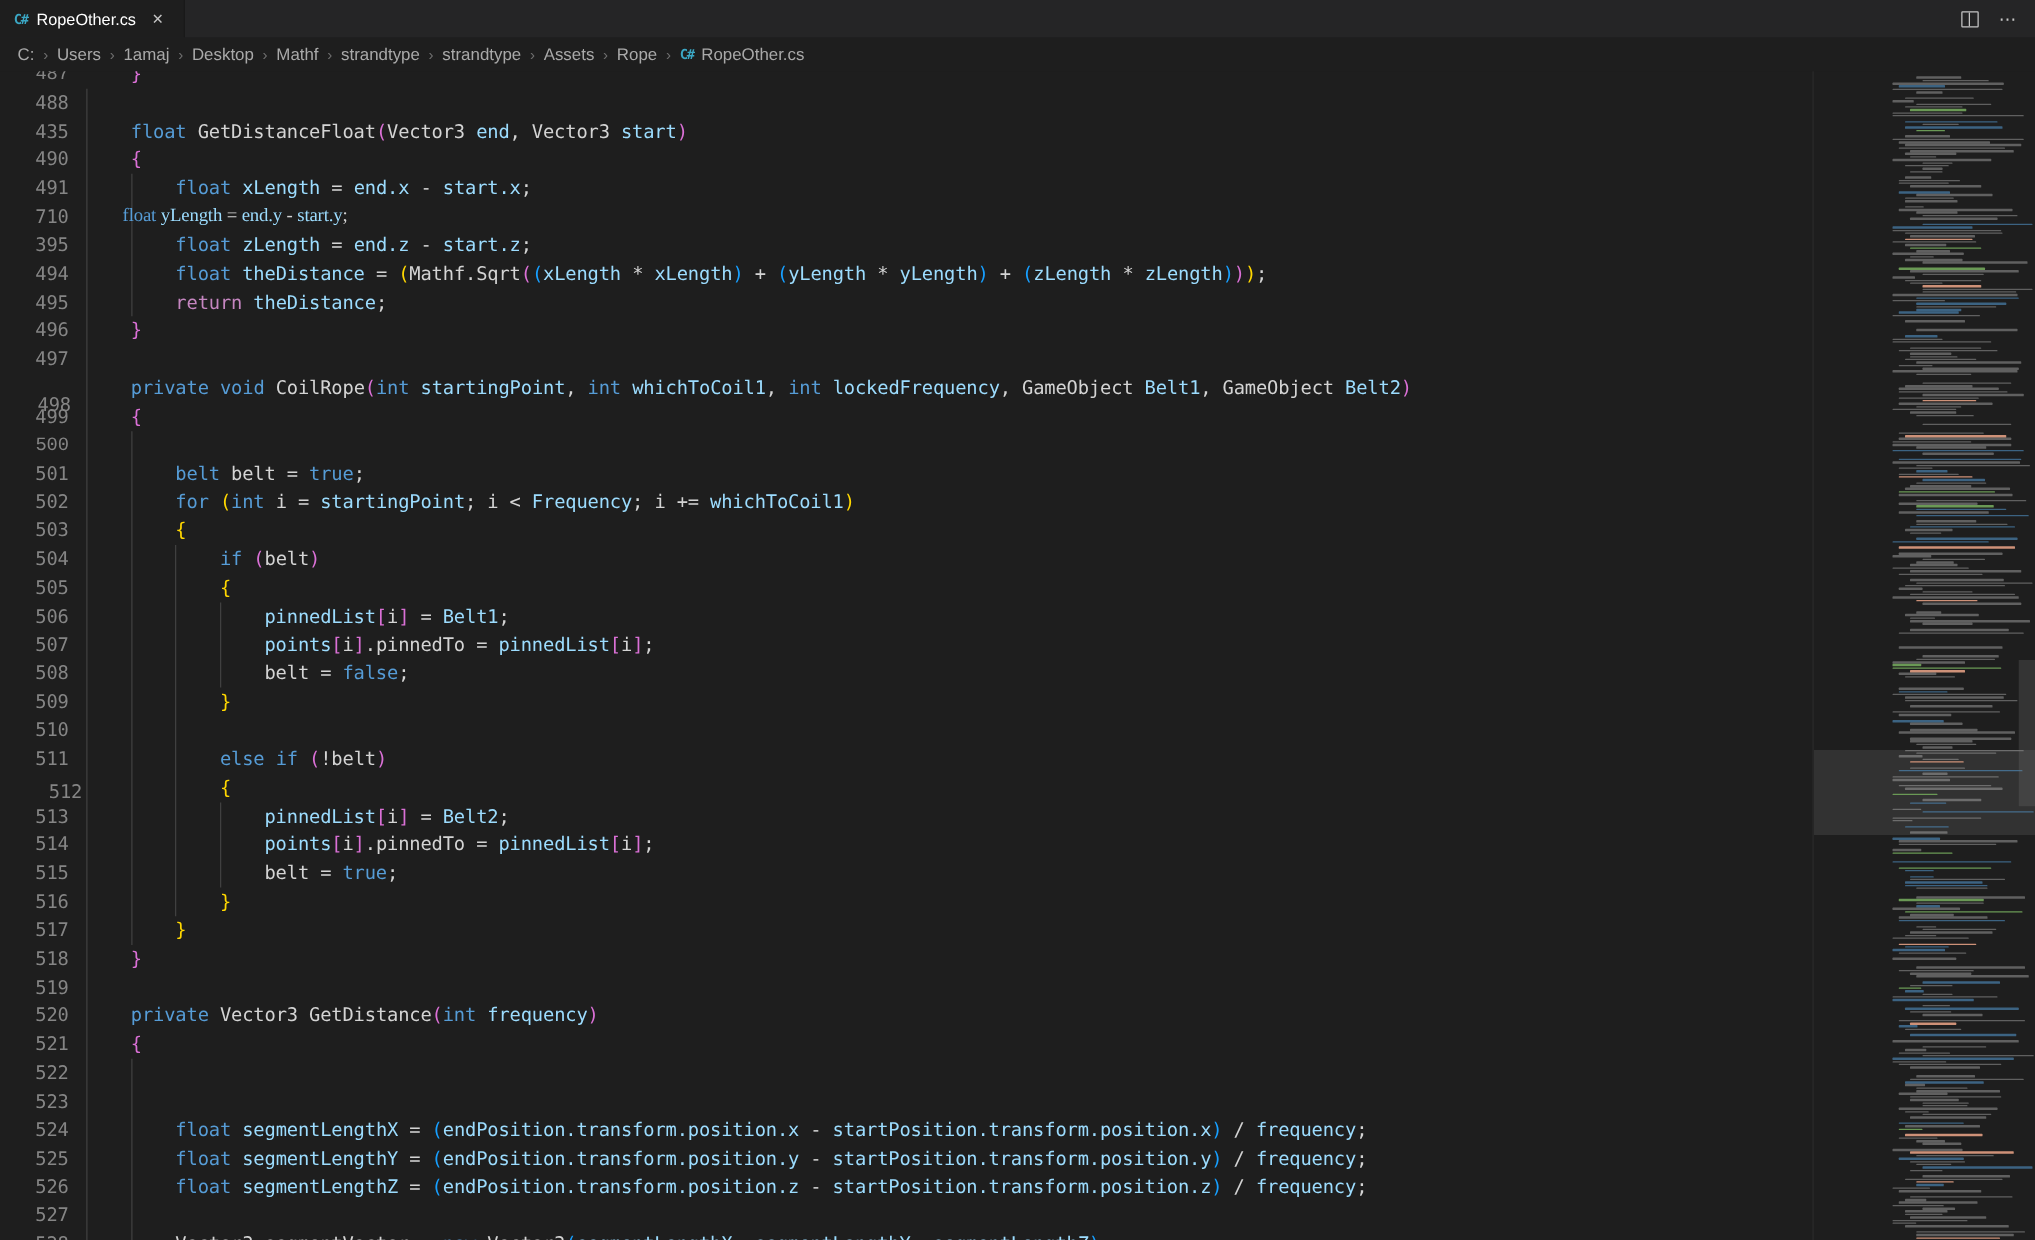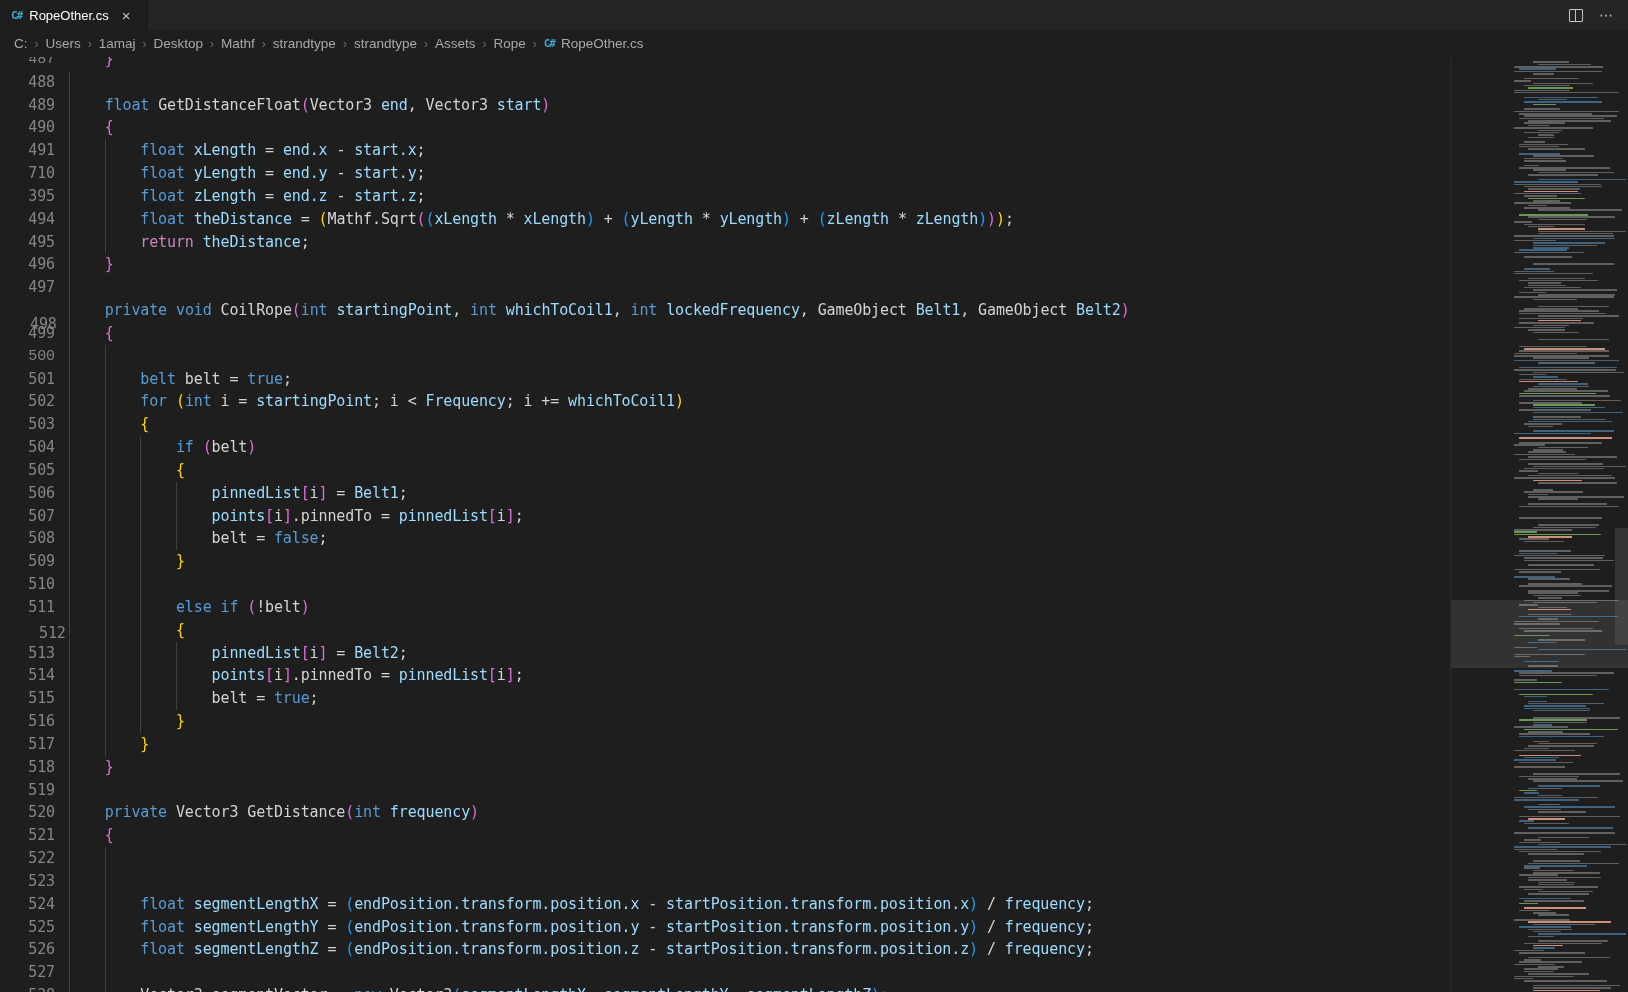--- a/index.html
+++ b/index.html
@@ -128,21 +128,21 @@
         <div class="indent-guide" style="left: 104.7px; top: 91.32px; height: 114.15px;"></div>
         <div class="indent-guide" style="left: 104.7px; top: 296.79px; height: 410.94px;"></div>
         <div class="indent-guide" style="left: 104.7px; top: 799.05px; height: 159.81px;"></div>
         <div class="indent-guide" style="left: 140.4px; top: 388.11px; height: 296.79px;"></div>
         <div class="indent-guide" style="left: 176.1px; top: 433.77px; height: 68.49px;"></div>
         <div class="indent-guide" style="left: 176.1px; top: 593.58px; height: 68.49px;"></div>
       </div>
     <div class="gutter-layer" id="gutter">
         <div class="gutter-num" style="top: 0px; font-family: Liberation Mono, monospace;">487</div>
         <div class="gutter-num" style="top: 22.83px;">488</div>
-        <div class="gutter-num" style="top: 45.66px;">489</div>
+        <div class="gutter-num" style="top: 45.66px;">435</div>
         <div class="gutter-num" style="top: 68.49px;">490</div>
         <div class="gutter-num" style="top: 91.32px;">491</div>
         <div class="gutter-num" style="top: 114.15px;">710</div>
         <div class="gutter-num" style="top: 136.98px;">395</div>
         <div class="gutter-num" style="top: 159.81px;">494</div>
         <div class="gutter-num" style="top: 182.64px;">495</div>
         <div class="gutter-num" style="top: 205.47px;">496</div>
         <div class="gutter-num" style="top: 228.3px;">497</div>
         <div class="gutter-num" style="top: 265px; padding-left: 30px;">498</div>
         <div class="gutter-num" style="top: 273.96px;">499</div>
@@ -175,21 +175,21 @@
         <div class="gutter-num" style="top: 890.37px;">526</div>
         <div class="gutter-num" style="top: 913.2px;">527</div>
         <div class="gutter-num" style="top: 936.03px;">528</div>
       </div>
     <div class="code-layer" id="code">
         <div class="code-row" style="top: 0px;"><span class="tok-pl">    </span><span class="tok-p">}</span></div>
         <div class="code-row" style="top: 22.83px;"></div>
         <div class="code-row" style="top: 45.66px;"><span class="tok-pl">    </span><span class="tok-kw">float</span><span class="tok-pl"> GetDistanceFloat</span><span class="tok-p">(</span><span class="tok-pl">Vector3 </span><span class="tok-id">end</span><span class="tok-pl">, Vector3 </span><span class="tok-id">start</span><span class="tok-p">)</span></div>
         <div class="code-row" style="top: 68.49px;"><span class="tok-pl">    </span><span class="tok-p">{</span></div>
         <div class="code-row" style="top: 91.32px;"><span class="tok-pl">        </span><span class="tok-kw">float</span><span class="tok-pl"> </span><span class="tok-id">xLength</span><span class="tok-pl"> = </span><span class="tok-id">end.x</span><span class="tok-pl"> - </span><span class="tok-id">start.x</span><span class="tok-pl">;</span></div>
-        <div class="code-row" style="top: 114.15px;"><span class="tok-pl">        </span><span class="tok-kw">float</span><span class="tok-pl"> </span><span class="tok-id">yLength</span><span class="tok-pl"> = </span><span class="tok-id">end.y</span><span class="tok-pl"> - </span><span class="tok-id">start.y</span><span class="tok-pl">;</span></div>
+        <div class="code-row" style="top: 114.15px; font-family: Liberation Serif, serif;"><span class="tok-pl">        </span><span class="tok-kw">float</span><span class="tok-pl"> </span><span class="tok-id">yLength</span><span class="tok-pl"> = </span><span class="tok-id">end.y</span><span class="tok-pl"> - </span><span class="tok-id">start.y</span><span class="tok-pl">;</span></div>
         <div class="code-row" style="top: 136.98px;"><span class="tok-pl">        </span><span class="tok-kw">float</span><span class="tok-pl"> </span><span class="tok-id">zLength</span><span class="tok-pl"> = </span><span class="tok-id">end.z</span><span class="tok-pl"> - </span><span class="tok-id">start.z</span><span class="tok-pl">;</span></div>
         <div class="code-row" style="top: 159.81px;"><span class="tok-pl">        </span><span class="tok-kw">float</span><span class="tok-pl"> </span><span class="tok-id">theDistance</span><span class="tok-pl"> = </span><span class="tok-g">(</span><span class="tok-pl">Mathf.Sqrt</span><span class="tok-p">(</span><span class="tok-b">(</span><span class="tok-id">xLength</span><span class="tok-pl"> * </span><span class="tok-id">xLength</span><span class="tok-b">)</span><span class="tok-pl"> + </span><span class="tok-b">(</span><span class="tok-id">yLength</span><span class="tok-pl"> * </span><span class="tok-id">yLength</span><span class="tok-b">)</span><span class="tok-pl"> + </span><span class="tok-b">(</span><span class="tok-id">zLength</span><span class="tok-pl"> * </span><span class="tok-id">zLength</span><span class="tok-b">)</span><span class="tok-p">)</span><span class="tok-g">)</span><span class="tok-pl">;</span></div>
         <div class="code-row" style="top: 182.64px;"><span class="tok-pl">        </span><span class="tok-ct">return</span><span class="tok-pl"> </span><span class="tok-id">theDistance</span><span class="tok-pl">;</span></div>
         <div class="code-row" style="top: 205.47px;"><span class="tok-pl">    </span><span class="tok-p">}</span></div>
         <div class="code-row" style="top: 228.3px;"></div>
         <div class="code-row" style="top: 251.13px;"><span class="tok-pl">    </span><span class="tok-kw">private</span><span class="tok-pl"> </span><span class="tok-kw">void</span><span class="tok-pl"> CoilRope</span><span class="tok-p">(</span><span class="tok-kw">int</span><span class="tok-pl"> </span><span class="tok-id">startingPoint</span><span class="tok-pl">, </span><span class="tok-kw">int</span><span class="tok-pl"> </span><span class="tok-id">whichToCoil1</span><span class="tok-pl">, </span><span class="tok-kw">int</span><span class="tok-pl"> </span><span class="tok-id">lockedFrequency</span><span class="tok-pl">, GameObject </span><span class="tok-id">Belt1</span><span class="tok-pl">, GameObject </span><span class="tok-id">Belt2</span><span class="tok-p">)</span></div>
         <div class="code-row" style="top: 273.96px;"><span class="tok-pl">    </span><span class="tok-p">{</span></div>
         <div class="code-row" style="top: 296.79px;"></div>
         <div class="code-row" style="top: 319.62px;"><span class="tok-pl">        </span><span class="tok-kw">belt</span><span class="tok-pl"> belt = </span><span class="tok-kw">true</span><span class="tok-pl">;</span></div>
         <div class="code-row" style="top: 342.45px;"><span class="tok-pl">        </span><span class="tok-kw">for</span><span class="tok-pl"> </span><span class="tok-g">(</span><span class="tok-kw">int</span><span class="tok-pl"> i = </span><span class="tok-id">startingPoint</span><span class="tok-pl">; i &lt; </span><span class="tok-id">Frequency</span><span class="tok-pl">; i += </span><span class="tok-id">whichToCoil1</span><span class="tok-g">)</span></div>

